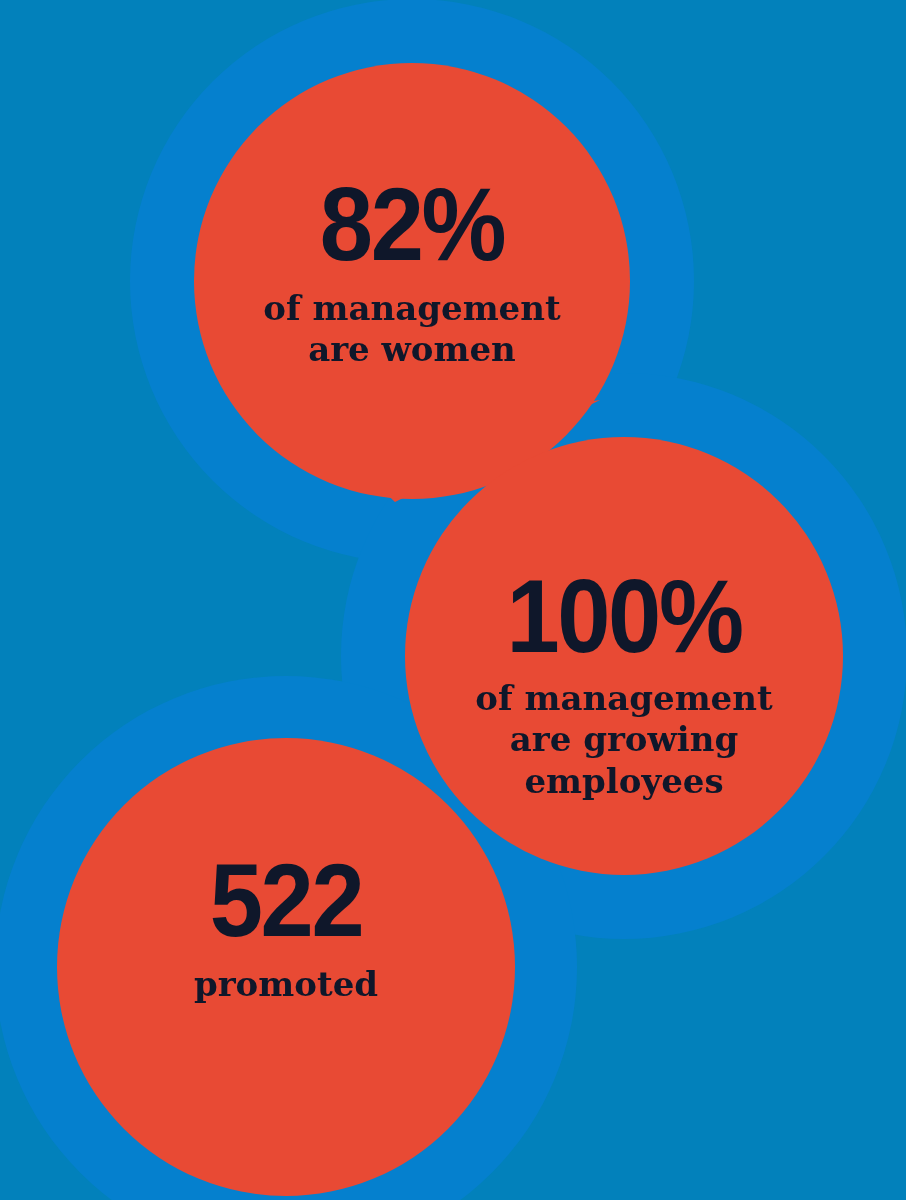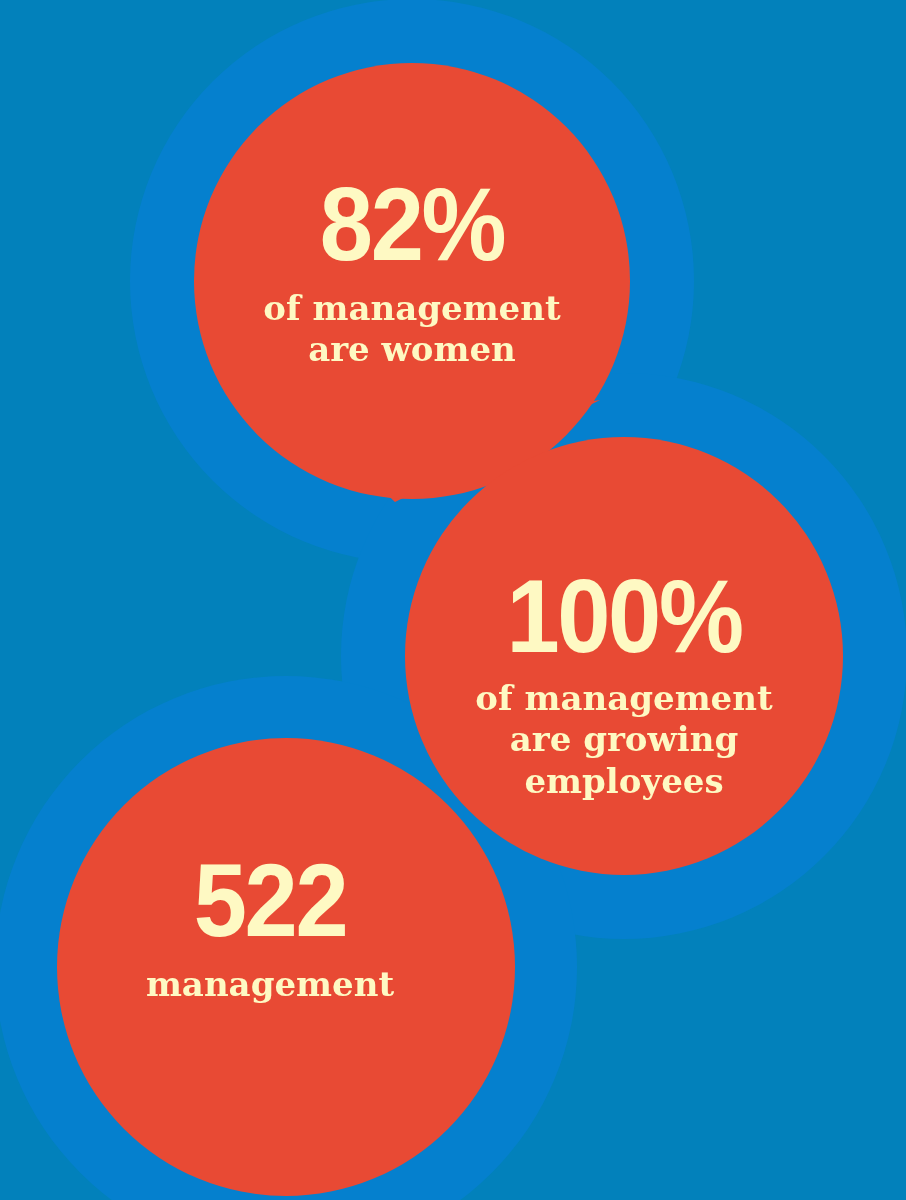--- a/index.html
+++ b/index.html
@@ -20,21 +20,21 @@
     position: absolute;
     left: 0;
     top: 0;
     width: 906px;
     height: 1200px;
     display: block;
   }
   .stat-text {
     position: absolute;
     text-align: center;
-    color: #fef9c3;
+    color: #0f172a;
     pointer-events: none;
     -webkit-font-smoothing: antialiased;
   }
   .stat-number {
     display: block;
     font-family: "Liberation Sans", sans-serif;
     font-weight: 700;
     letter-spacing: -0.025em;
     line-height: 0.94;
     transform: scaleX(0.92);
@@ -60,21 +60,21 @@
   #stat-text-2 {
     left: 404px;
     top: 568px;
     width: 440px;
   }
   #stat-text-2 .stat-number { font-size: 104px; margin-bottom: 12px; }
   #stat-text-2 .stat-caption { font-size: 34px; }
 
   
   #stat-text-3 {
-    left: 40px;
+    left: 56px;
     top: 852px;
     width: 460px;
   }
   #stat-text-3 .stat-number { font-size: 104px; margin-bottom: 14px; }
   #stat-text-3 .stat-caption { font-size: 34px; }
 </style>
 </head>
 <body>
 
 <div id="canvas">
@@ -110,16 +110,16 @@
 
   <div id="stat-text-2" class="stat-text">
     <span class="stat-number">100%</span>
     <span class="stat-caption">of management</span>
     <span class="stat-caption">are growing</span>
     <span class="stat-caption">employees</span>
   </div>
 
   <div id="stat-text-3" class="stat-text">
     <span class="stat-number">522</span>
-    <span class="stat-caption">management</span>
+    <span class="stat-caption">promoted</span>
   </div>
 
 </div>
 
 </body></html>

